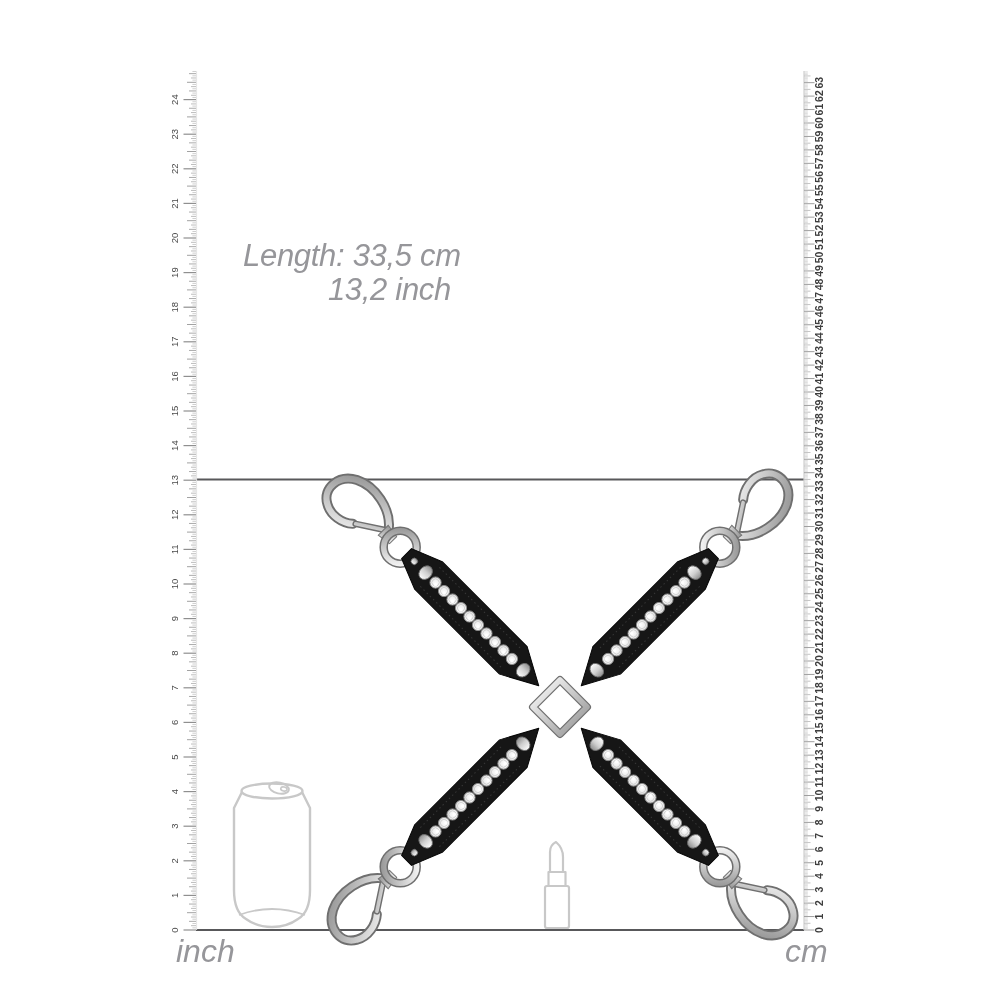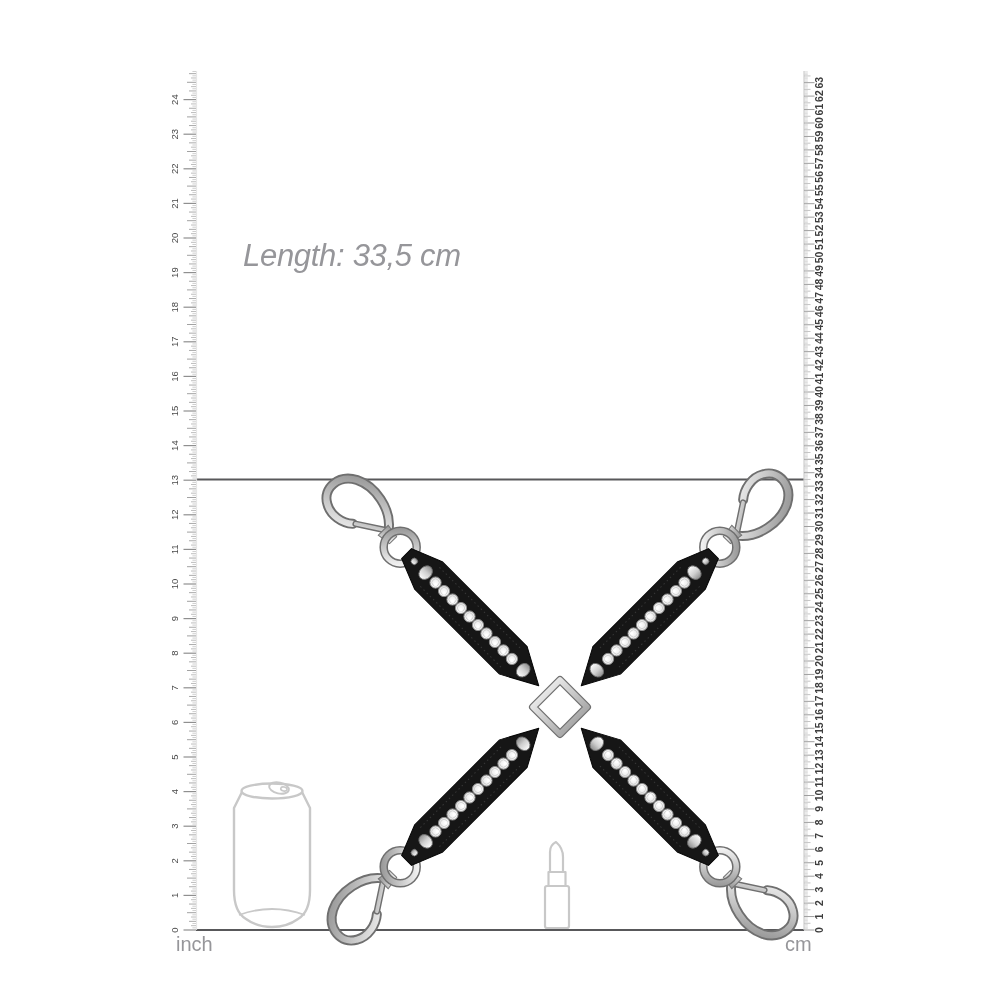--- a/index.html
+++ b/index.html
@@ -4,21 +4,21 @@
 <style>
   html,body{margin:0;padding:0;background:#fff;}
   .canvas{position:relative;width:1000px;height:1000px;background:#fff;overflow:hidden;
           font-family:"Liberation Sans",sans-serif;margin-top:28px;}
   #scene{position:absolute;left:0;top:0;}
   svg text{font-family:"Liberation Sans",sans-serif;}
   .annotation{position:absolute;left:243px;top:211px;width:208px;
       font-style:italic;font-size:31px;line-height:34px;color:#96969a;
       letter-spacing:-0.3px;white-space:nowrap;}
   .annotation .l2{text-align:right;}
-  .unit-label{position:absolute;top:905px;font-size:20px;color:#96969a;}
+  .unit-label{position:absolute;top:905px;font-style:italic;font-size:32px;color:#96969a;}
   #unit-left{left:176px;}
   #unit-right{left:785px;text-align:center;}
 </style>
 </head>
 <body>
 
 <div class="canvas">
 
   <svg id="scene" width="1000" height="1000" viewBox="0 0 1000 1000">
     <defs>
@@ -1385,17 +1385,18 @@
           <circle cx="162.6" cy="-1.4" r="1.6" fill="#ffffff"></circle>
           <circle cx="176" cy="0" r="5.6" fill="url(#stone)" stroke="#8d8d8d" stroke-width="0.9"></circle>
           <circle cx="176" cy="0" r="3.6" fill="none" stroke="#c7c7c7" stroke-width="0.7"></circle>
           <circle cx="174.6" cy="-1.4" r="1.6" fill="#ffffff"></circle>
         </g>
       </g>
   </svg>
 
   <div class="annotation">
     <div>Length: 33,5 cm</div>
+    <div class="l2">13,2 inch</div>
   </div>
 
   <div class="unit-label" id="unit-left">inch</div>
   <div class="unit-label" id="unit-right">cm</div>
 </div>
 
 </body></html>

